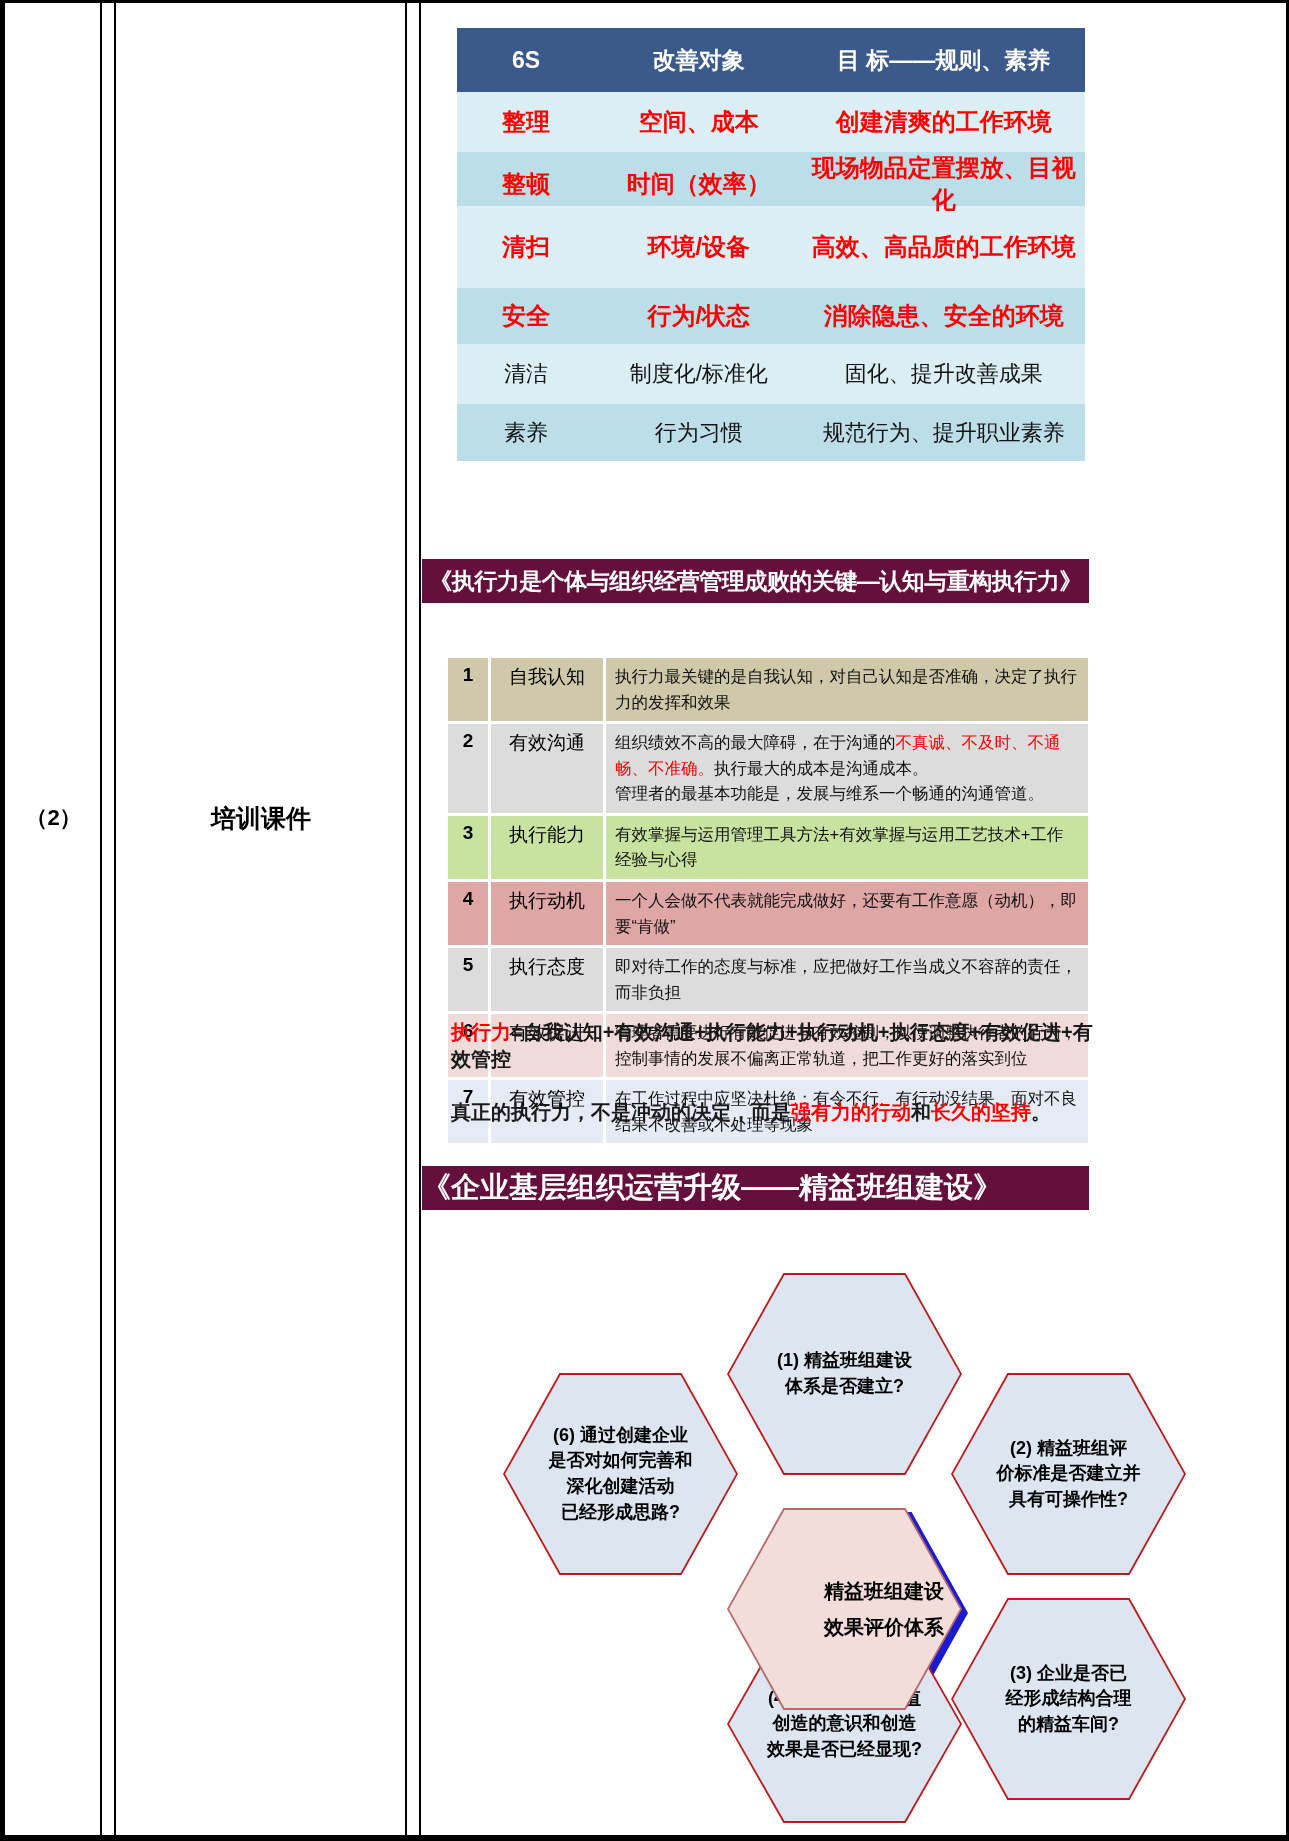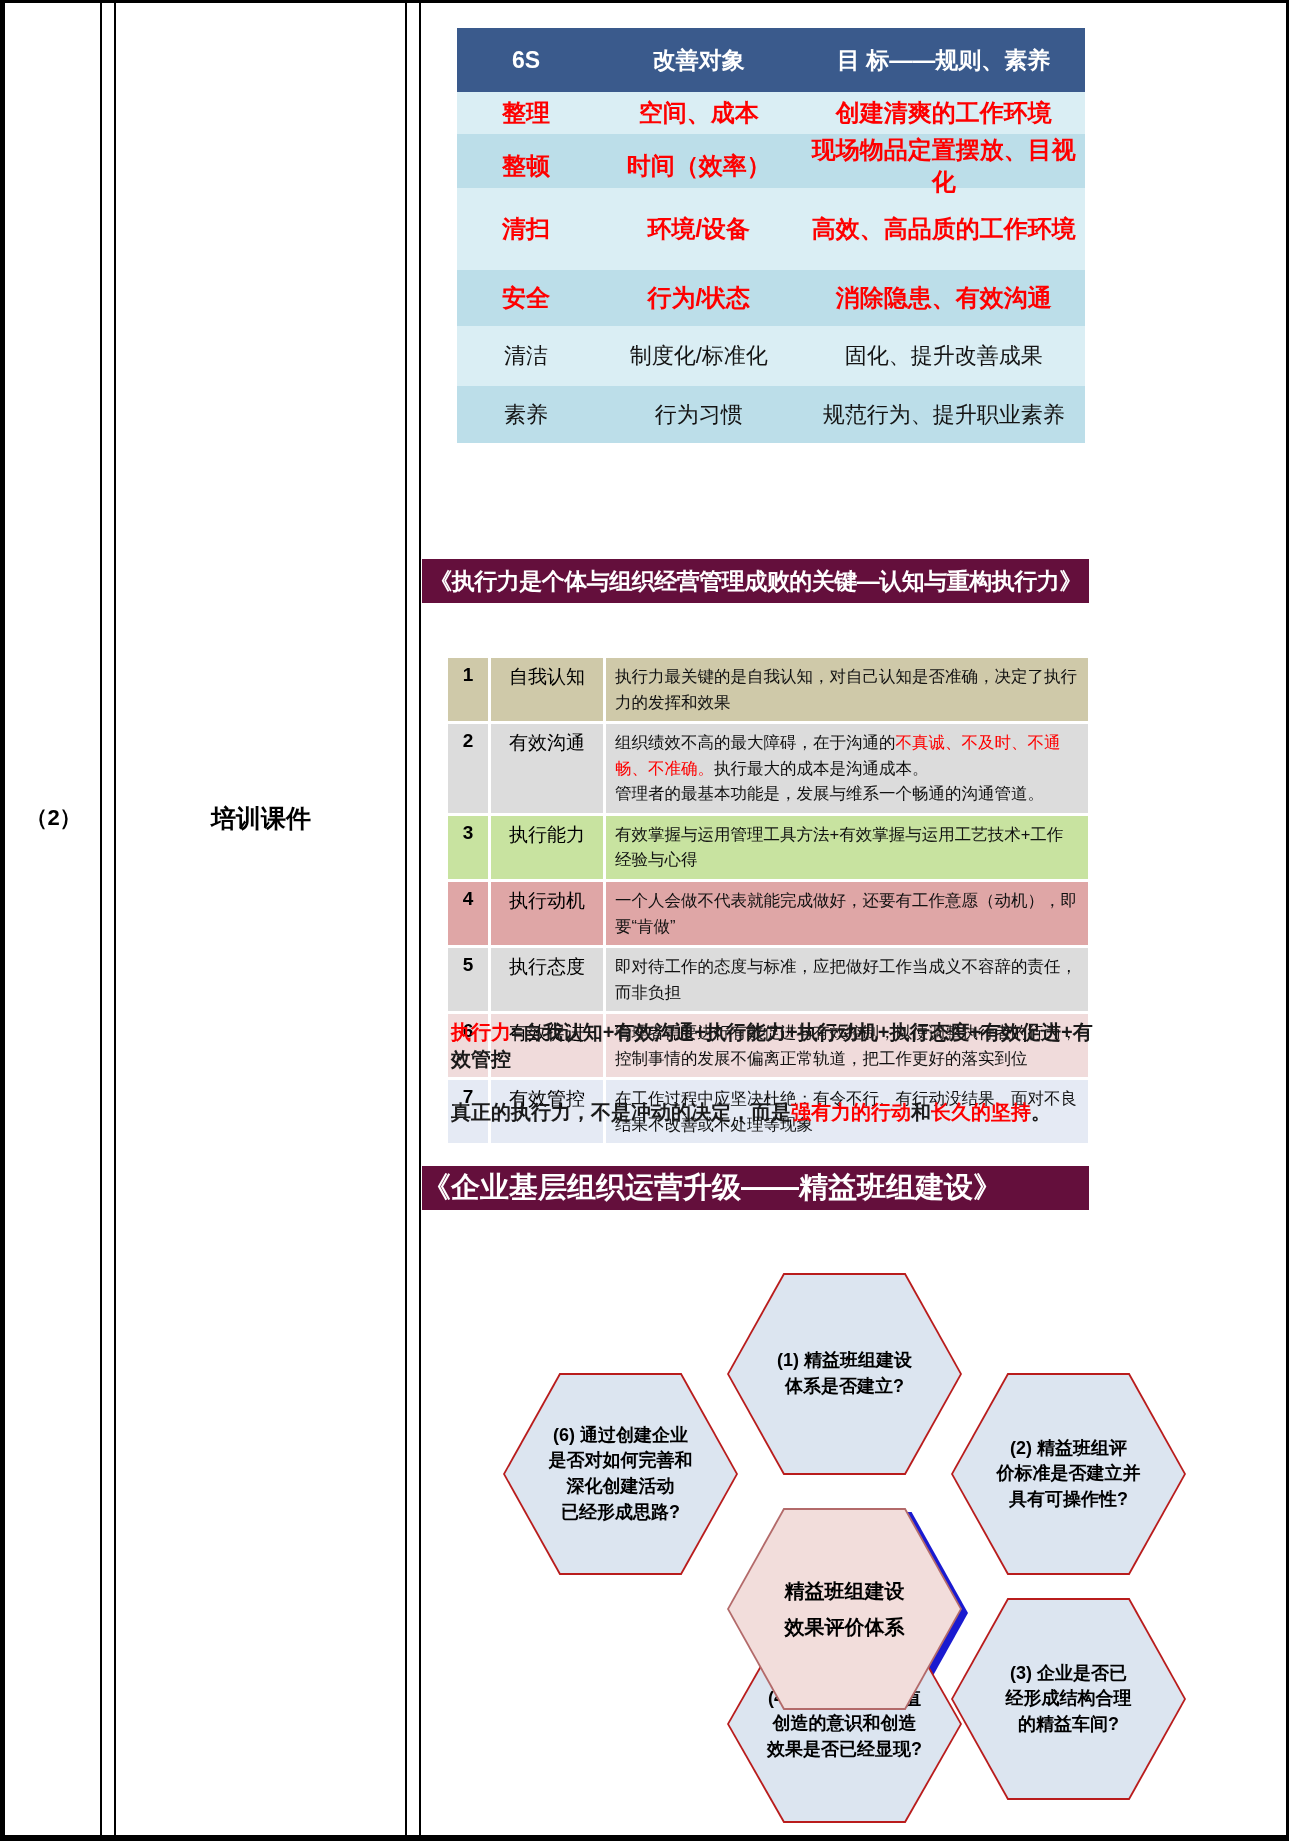--- a/index.html
+++ b/index.html
@@ -19,21 +19,21 @@
   .idx-label{position:absolute;left:0px;width:97px;top:800px;text-align:center;
     font-size:22px;font-weight:bold;color:#000;}
   .cat-label{position:absolute;left:112px;width:288px;top:799px;text-align:center;
     font-size:25px;font-weight:bold;color:#000;}
 
   
   .s6{position:absolute;left:452px;top:25px;width:628px;}
   .s6-row{display:grid;grid-template-columns:22% 33% 45%;}
   .s6-row>div{display:flex;align-items:center;justify-content:center;text-align:center;}
   .s6-h{height:64px;background:#3A5A8C;color:#ffffff;font-weight:bold;font-size:23px;}
-  .s6-r1{height:42px}.s6-r2{height:54px}.s6-r3{height:82px}
+  .s6-r1{height:60px}.s6-r2{height:54px}.s6-r3{height:82px}
   .s6-r4{height:56px}.s6-r5{height:60px}.s6-r6{height:57px}
   .rowlight{background:#DAEEF4}.rowdark{background:#BCDEE9}
   .s6red{color:#FE0000;font-weight:bold;font-size:24px;}
   .s6blk{color:#141414;font-size:22px;}
 
   
   .banner{position:absolute;left:417px;width:667px;height:44px;background:#640F3C;
     color:#fff;font-weight:bold;display:flex;align-items:center;box-sizing:border-box;}
   .banner1{top:556px;justify-content:center;font-size:23px;letter-spacing:-0.5px;}
   .banner2{top:1163px;font-size:29px;}
@@ -66,21 +66,21 @@
   .hx1{left:722px;top:1270px}
   .hx2{left:946px;top:1370px}
   .hx3{left:946px;top:1595px}
   .hx4{left:722px;top:1622px;height:198px}
   .hx5{left:498px;top:1595px}
   .hx6{left:498px;top:1370px}
   .hxc-blue{position:absolute;left:728px;top:1509px;width:235px;height:202px;
     clip-path:polygon(0% 50%,24% 0%,76% 0%,100% 50%,76% 100%,24% 100%);
     background:#1A1AD0;}
   .hxc{left:722px;top:1505px;background:#B36A6A;}
-  .hxc .hex-in{background:#F2DDDB;flex-direction:column;gap:8px;font-size:20px;}
+  .hxc .hex-in{background:#F2DDDB;flex-direction:column;gap:8px;font-size:20px;align-items:flex-end;}
 </style>
 </head>
 <body>
 
 <div class="page">
 
   <div class="vline v1"></div>
   <div class="vline v2"></div>
   <div class="vline v3"></div>
   <div class="vline v4"></div>
@@ -105,21 +105,21 @@
       <div>现场物品定置摆放、目视化</div>
     </div>
     <div class="s6-row s6-r3 rowlight s6red">
       <div>清扫</div>
       <div>环境/设备</div>
       <div>高效、高品质的工作环境</div>
     </div>
     <div class="s6-row s6-r4 rowdark s6red">
       <div>安全</div>
       <div>行为/状态</div>
-      <div>消除隐患、有效沟通</div>
+      <div>消除隐患、安全的环境</div>
     </div>
     <div class="s6-row s6-r5 rowlight s6blk">
       <div>清洁</div>
       <div>制度化/标准化</div>
       <div>固化、提升改善成果</div>
     </div>
     <div class="s6-row s6-r6 rowdark s6blk">
       <div>素养</div>
       <div>行为习惯</div>
       <div>规范行为、提升职业素养</div>

